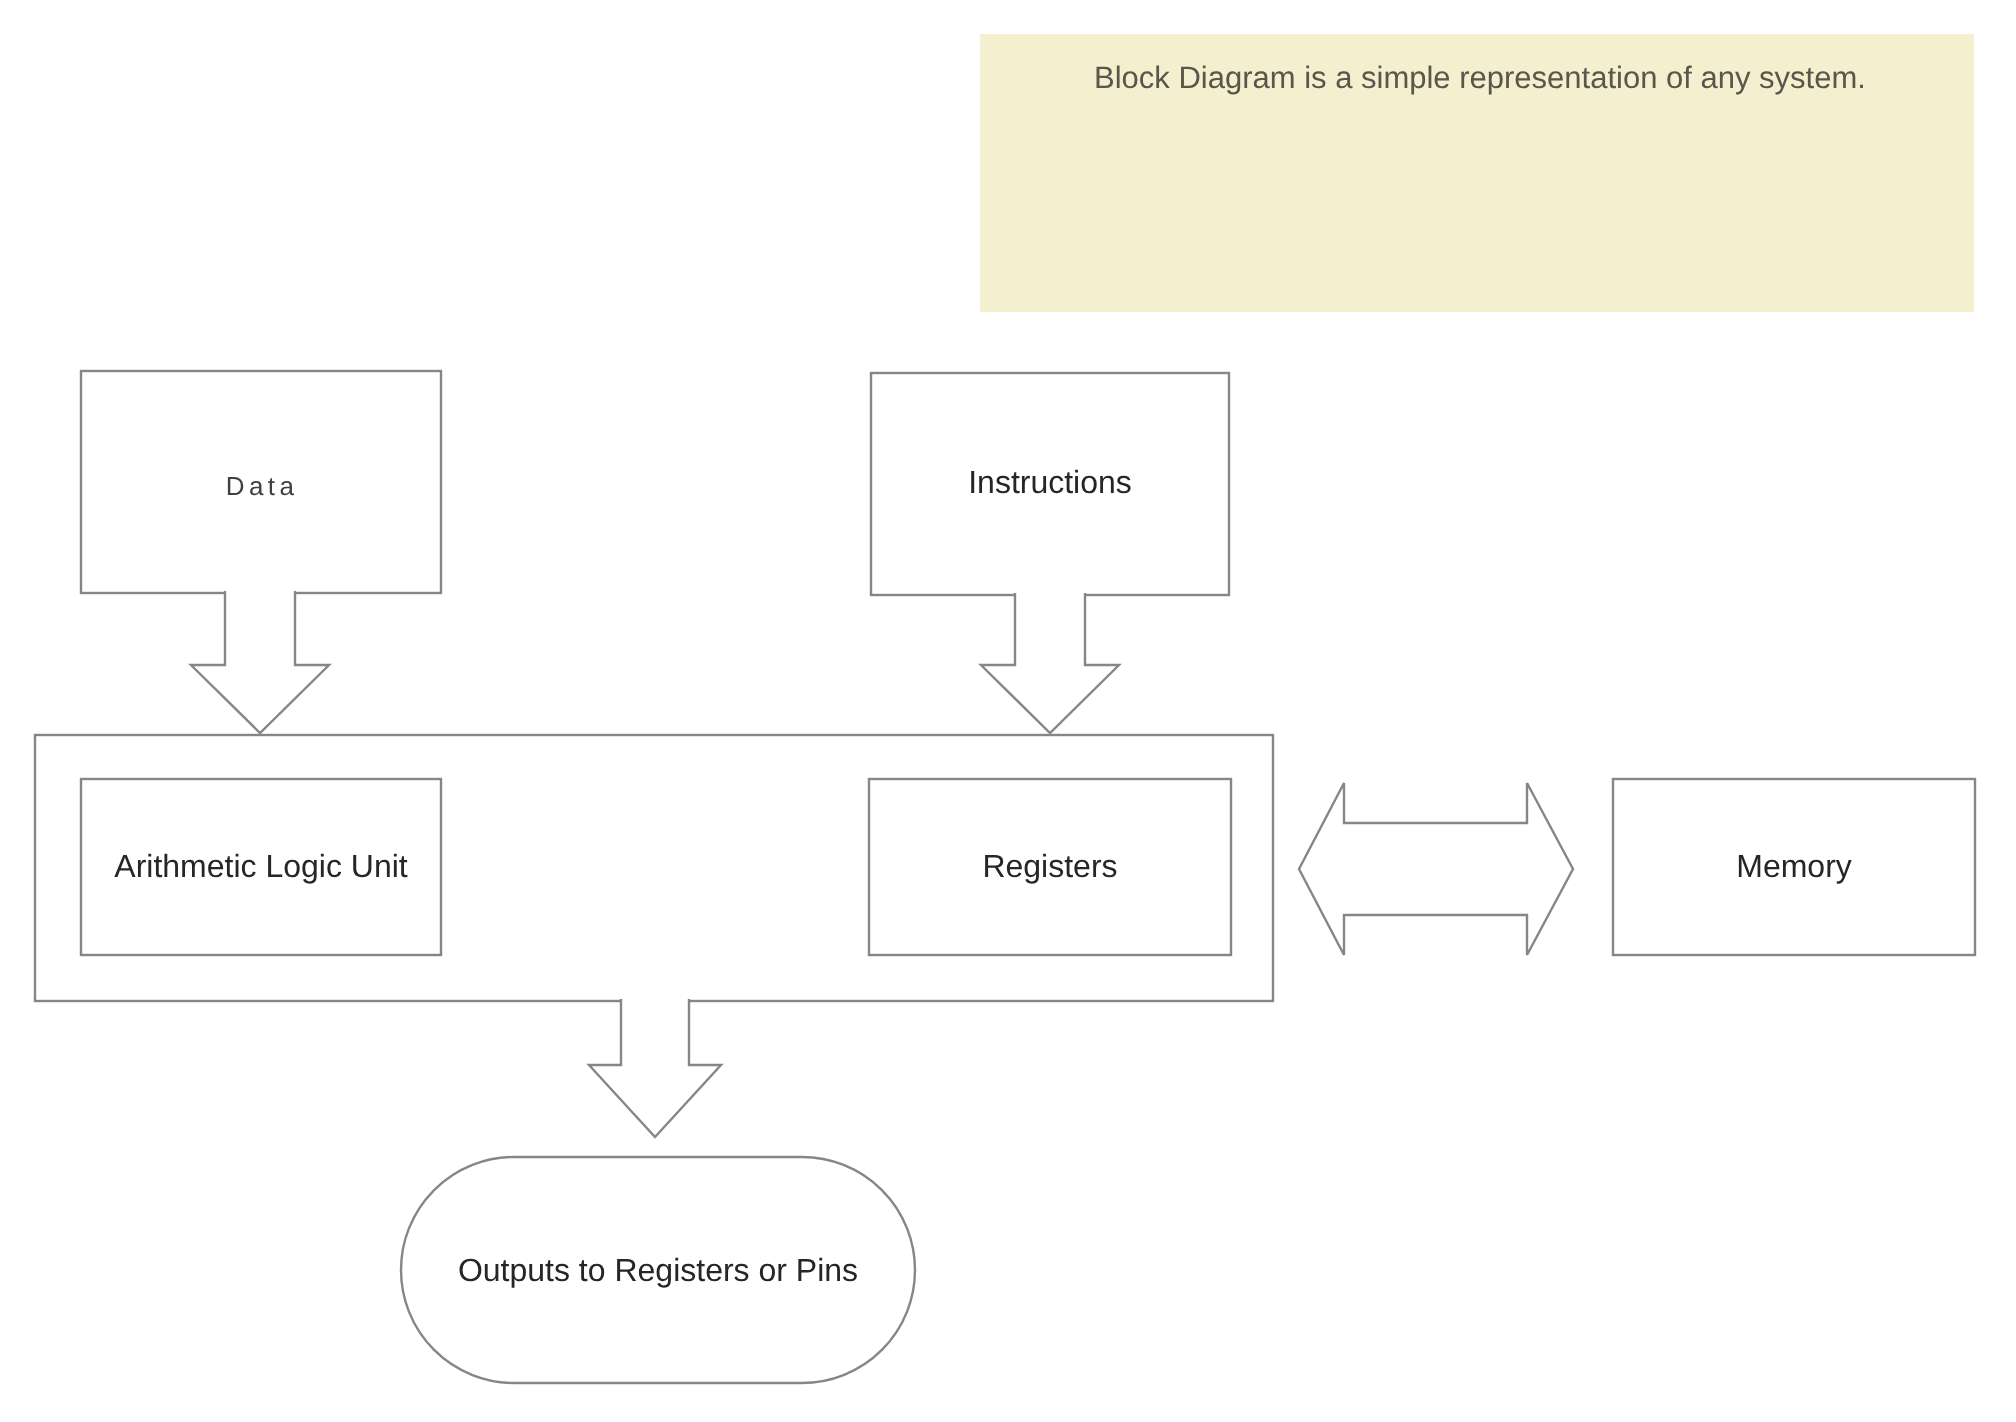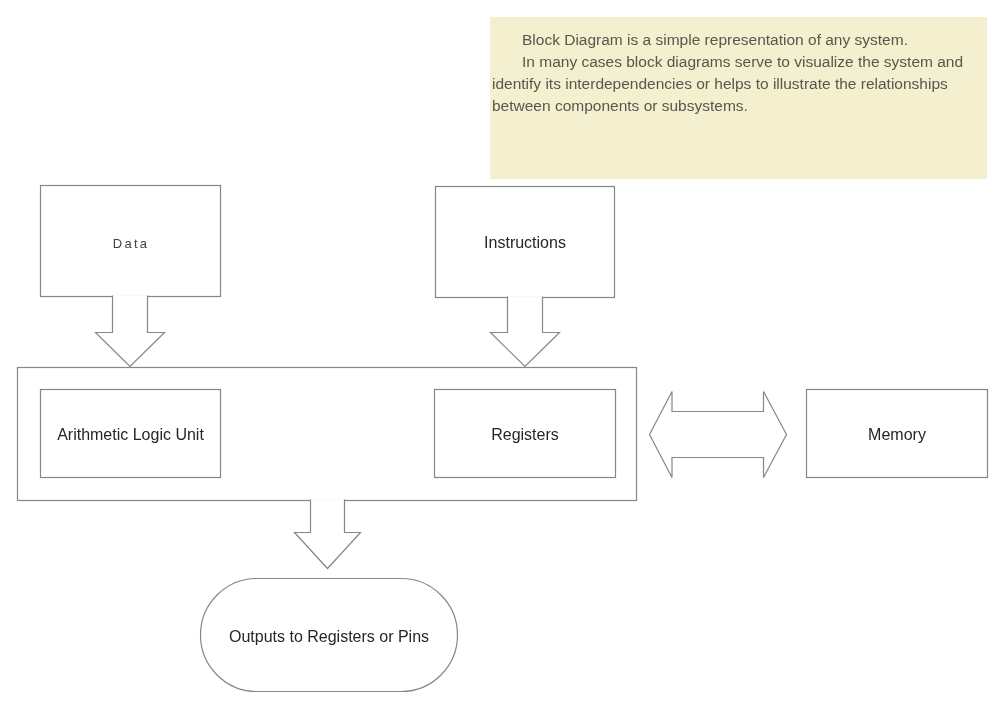--- a/index.html
+++ b/index.html
@@ -7,25 +7,25 @@
     width: 1008px; height: 711px;
     background: var(--background, #ffffff);
     overflow: hidden;
     font-family: "Liberation Sans", sans-serif;
   }
   #stage { position: relative; width: 1008px; height: 711px; }
 
   
   #note {
     position: absolute; left: 490px; top: 17px;
-    width: 497px; height: 162px; box-sizing: border-box;
+    width: 497px; height: 139px; box-sizing: border-box;
     background: var(--note-bg, #f4efce);
     color: var(--note-text, #59564b);
     font-size: 15.5px; line-height: 22px;
-    padding: 12px 12px 0 2px;
+    padding: 12px 12px 0 27px;
   }
   #note p { margin: 0; text-indent: 30px; }
 
   
   svg.diagram { position: absolute; left: 0; top: 0; }
   .shape {
     fill: #ffffff;
     stroke: var(--shape-border, #868686);
     stroke-width: 1.2;
   }
@@ -42,21 +42,20 @@
     letter-spacing: 2.2px;
   }
 </style>
 </head>
 <body>
 
 <div id="stage">
 
   <div id="note">
     <p>Block Diagram is a simple representation of any system.</p>
-    <p>In many cases block diagrams serve to visualize the system and identify its interdependencies or helps to illustrate the relationships between components or subsystems.</p>
   </div>
 
   <svg class="diagram" width="1008" height="711" viewBox="0 0 1008 711">
 
     <rect class="shape" x="17.5" y="367.5" width="619" height="133"></rect>
 
     <rect class="shape" x="40.5" y="185.5" width="180" height="111"></rect>
     <rect class="shape" x="435.5" y="186.5" width="179" height="111"></rect>
 
     <rect class="shape" x="40.5" y="389.5" width="180" height="88"></rect>

